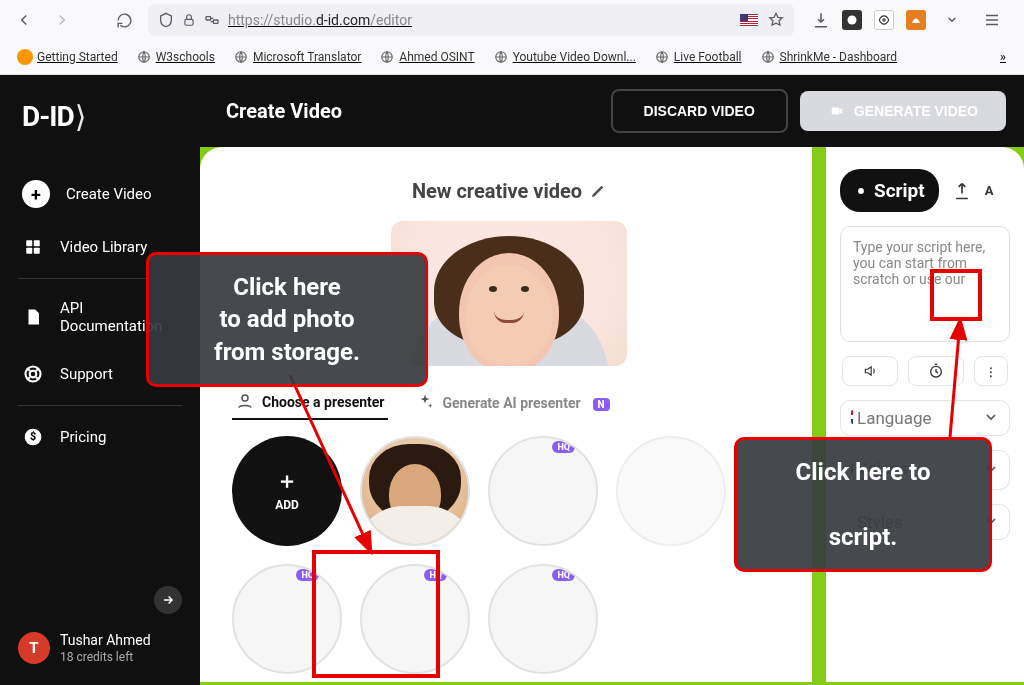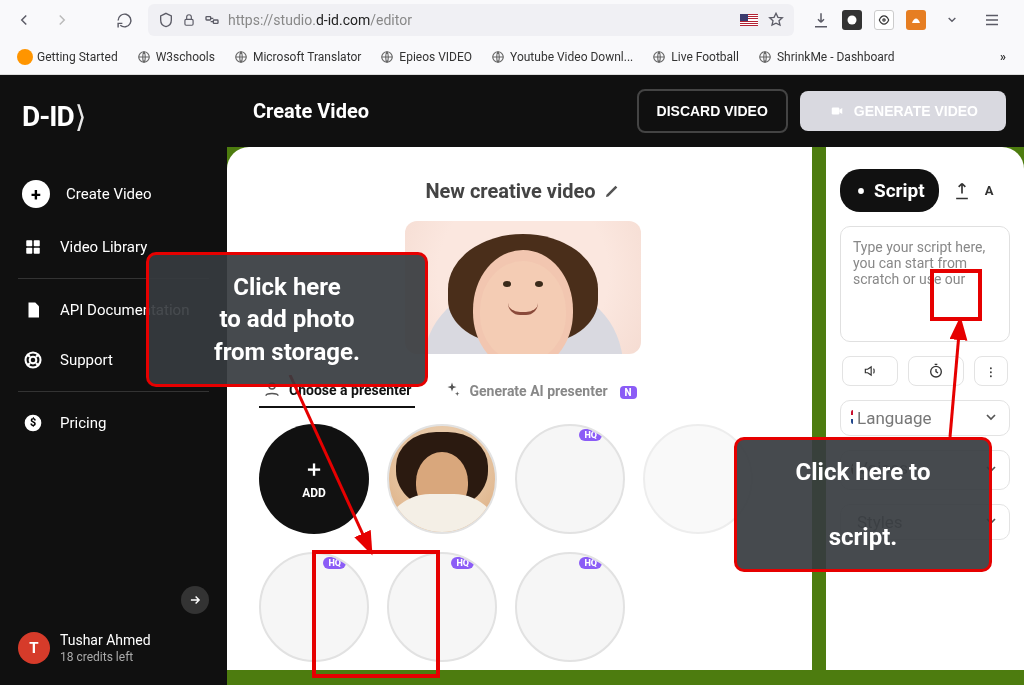--- a/index.html
+++ b/index.html
@@ -1,19 +1,19 @@
 <!DOCTYPE html>
 <html><head>
   <meta charset="utf-8">
   <style>
     * { box-sizing: border-box; margin: 0; padding: 0; }
     body { font-family: -apple-system, BlinkMacSystemFont, "Segoe UI", Roboto, Arial, sans-serif; width: 1024px; height: 685px; overflow: hidden; background: #fff; }
 
     
-    .browser-chrome { background: #f9f9fb; border-bottom: 1px solid #ddd; }
+    .browser-chrome { background: #f9f9fb; border-bottom: 1px solid #ddd; text-decoration: underline; }
     .toolbar { display: flex; align-items: center; padding: 6px 10px; gap: 10px; height: 40px; }
     .nav-btn { width: 28px; height: 28px; display: flex; align-items: center; justify-content: center; border-radius: 4px; color: #5b5b66; cursor: pointer; }
     .nav-btn.disabled { color: #bbb; cursor: default; }
     .spacer-small { width: 14px; }
     .url-bar { flex: 1; display: flex; align-items: center; background: #f0f0f4; border-radius: 6px; height: 32px; padding: 0 10px; gap: 8px; color: #5b5b66; }
     .url-text { flex: 1; font-size: 14px; color: #888; }
     .url-text .domain { color: #222; }
     .url-icons-right { display: flex; gap: 10px; align-items: center; color: #5b5b66; }
     .flag-us { width: 18px; height: 12px; background: linear-gradient(#b22234 0 7.7%,#fff 0 15.4%,#b22234 0 23%,#fff 0 30.7%,#b22234 0 38.4%,#fff 0 46.1%,#b22234 0 53.8%,#fff 0 61.5%,#b22234 0 69.2%,#fff 0 76.9%,#b22234 0 84.6%,#fff 0 92.3%,#b22234 0); position: relative; }
     .flag-us::before { content:''; position:absolute; left:0; top:0; width:8px; height:6.5px; background:#3c3b6e; }
@@ -26,21 +26,21 @@
     .bookmarks-bar { display: flex; align-items: center; padding: 4px 10px; gap: 4px; height: 34px; font-size: 12px; color: #333; }
     .bookmark { display: flex; align-items: center; gap: 4px; padding: 4px 7px; border-radius: 4px; cursor: pointer; white-space: nowrap; }
     .bookmark .favicon { width: 16px; height: 16px; border-radius: 2px; display:flex; align-items:center; justify-content:center; }
     .favicon.ff { background: #ff9500; border-radius: 50%; }
     .favicon.globe { color: #666; }
     .bm-overflow { margin-left: auto; padding: 4px 8px; font-weight: bold; color: #333; cursor:pointer; }
 
     
     .app { display: flex; height: calc(685px - 74px); background: #101010; }
 
-    .sidebar { width: 227px; background: #101010; color: #fff; display: flex; flex-direction: column; padding: 0 0 12px 0; }
+    .sidebar { width: 200px; background: #101010; color: #fff; display: flex; flex-direction: column; padding: 0 0 12px 0; }
     .logo { padding: 24px 22px 22px 22px; font-size: 28px; font-weight: 700; letter-spacing: -1px; display:flex; align-items:center; }
     .logo .bracket { font-weight: 400; margin-left: 1px; font-size: 30px; opacity: 0.9; }
 
     .nav-section { padding: 10px 0; }
     .nav-item { display: flex; align-items: center; gap: 16px; padding: 14px 22px; color: #fff; font-size: 15px; cursor: pointer; }
     .nav-divider { height: 1px; background: #333; margin: 6px 18px; }
     .nav-icon { width: 22px; height: 22px; display:flex; align-items:center; justify-content:center; flex: none; }
     .plus-circle { width: 28px; height: 28px; border-radius: 50%; background: #fff; color: #000; display:flex; align-items:center; justify-content:center; font-size: 18px; font-weight: 700; }
 
     .sidebar-footer { margin-top: auto; padding: 0 18px 10px 18px; }
@@ -48,25 +48,25 @@
     .user-row { display: flex; align-items: center; gap: 10px; }
     .avatar-t { width: 32px; height: 32px; border-radius: 50%; background: #d63b2a; color:#fff; display:flex; align-items:center; justify-content:center; font-weight:700; font-size:15px;}
     .user-name { font-size: 14px; line-height: 1.25; }
     .user-sub { font-size: 12px; color: #aaa; }
 
     
     .main { flex: 1; background: #101010; display: flex; flex-direction: column; overflow: hidden; }
     .header { display: flex; align-items: center; height: 72px; padding: 0 18px 0 26px; gap: 12px; }
     .header-title { font-size: 20px; font-weight: 700; color: #fff; }
     .header-spacer { flex: 1; }
-    .btn-discard { background: #101010; color: #fff; border: 2px solid #444; border-radius: 8px; padding: 12px 18px; font-size: 14px; font-weight: 700; cursor: pointer; }
+    .btn-discard { background: #101010; color: #fff; border: 2px solid #444; border-radius: 8px; padding: 12px 31px; font-size: 14px; font-weight: 700; cursor: pointer; }
     .btn-generate { background: #d9d9e0; color: #fff; border: none; border-radius: 8px; padding: 12px 28px; font-size: 14px; font-weight: 700; cursor: pointer; display:flex; align-items:center; gap:8px; }
     .btn-generate .cam-icon { width:18px; height:14px; }
 
-    .canvas-row { flex: 1; display: flex; gap: 0; padding: 0 0 16px 0; overflow: hidden; background: #4d7c0f; }
+    .canvas-row { flex: 1; display: flex; gap: 0; padding: 0 0 4px 0; overflow: hidden; background: #84cc16; }
 
     .editor-panel { flex: 1; background: #fff; border-radius: 22px 0 0 0; margin-left: 0; display:flex; flex-direction: column; padding: 24px 20px 0 26px; overflow: hidden; }
     .video-title-row { display: flex; align-items:center; gap: 8px; justify-content:center; padding: 8px 0 18px 0;}
     .video-title { font-size: 20px; font-weight: 700; color:#444; }
     .pencil-icon { width:16px; height:16px; color:#555; }
     .presenter-preview { align-self:center; width: 236px; height: 182px; border-radius: 12px; background: radial-gradient(circle at 50% 40%,#fbe7df 0 60%,#f5dcd2 100%); position:relative; overflow:hidden; }
     .face { position:absolute; left:50%; top:22%; transform:translateX(-50%); width:100px; height:120px; border-radius:50% 50% 48% 48%; background:#f2c6b0; }
     .hair { position:absolute; left:50%; top:10%; transform:translateX(-50%); width:150px; height:110px; border-radius:50% 50% 40% 40%; background:#4a2e1a; }
     .face2 { position:absolute; left:50%; top:30%; transform:translateX(-50%); width:86px; height:100px; border-radius:50% 50% 46% 46%; background:#f4ccb4; }
     .eyes { position:absolute; top:45%; left:50%; transform:translateX(-50%); display:flex; gap:24px; }
@@ -217,21 +217,21 @@
         </span>
       <span>Microsoft Translator</span>
     </div>
     <div class="bookmark">
       <span class="favicon globe">
           <svg width="14" height="14" viewBox="0 0 24 24" fill="none" stroke="currentColor" stroke-width="2">
             <circle cx="12" cy="12" r="9"></circle>
             <path d="M3 12h18M12 3c3 3 3 15 0 18M12 3c-3 3-3 15 0 18"></path>
           </svg>
         </span>
-      <span>Epieos VIDEO</span>
+      <span>Ahmed OSINT</span>
     </div>
     <div class="bookmark">
       <span class="favicon globe">
           <svg width="14" height="14" viewBox="0 0 24 24" fill="none" stroke="currentColor" stroke-width="2">
             <circle cx="12" cy="12" r="9"></circle>
             <path d="M3 12h18M12 3c3 3 3 15 0 18M12 3c-3 3-3 15 0 18"></path>
           </svg>
         </span>
       <span>Youtube Video Downl...</span>
     </div>

